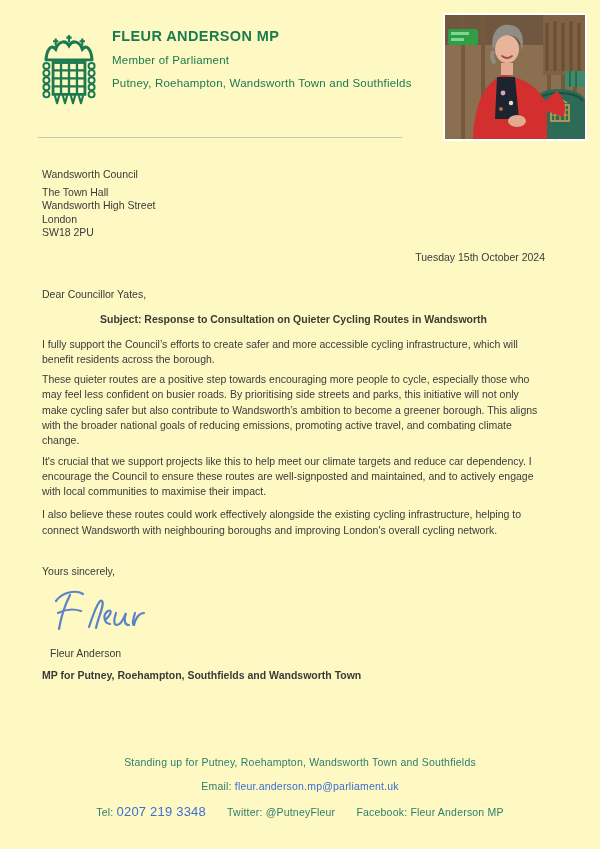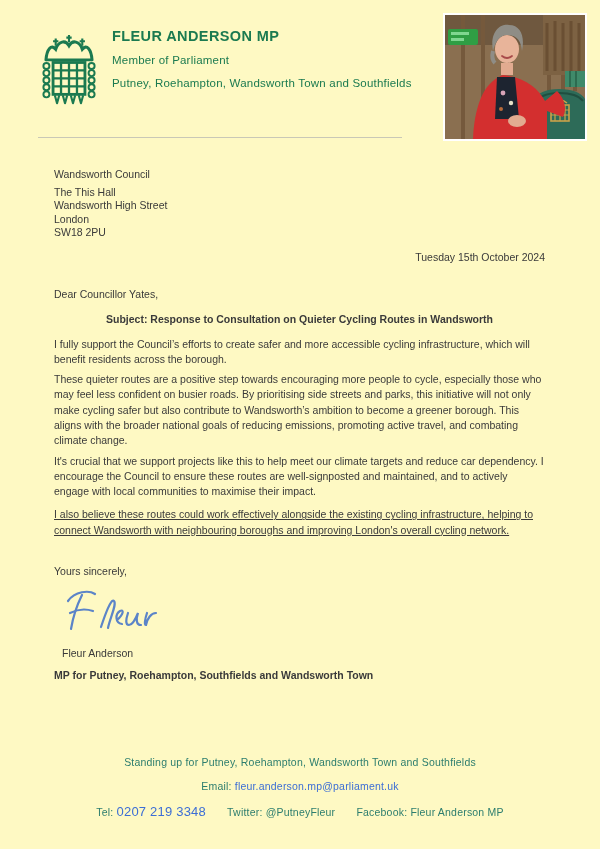--- a/index.html
+++ b/index.html
@@ -21,29 +21,29 @@
   .head-line { font-size:11.5px; margin-bottom:11px; letter-spacing:.2px; }
   .photo-frame {
     position:absolute; left:443px; top:13px; width:144px; height:128px;
     background:#fff; padding:2px;
   }
   .divider {
     position:absolute; left:38px; top:137px; width:364px; height:1px;
     background:#c9c8b6;
   }
   
-  .content { padding:0 55px 0 54px; }
+  .content { padding:0 55px 0 42px; }
   .recipient { margin-top:30px; font-size:10.5px; line-height:13.5px; }
   .recipient .r-line:first-child { margin-bottom:4px; }
   .date-line { text-align:right; font-size:10.5px; margin-top:11px; }
   .salutation { margin-top:25px; font-size:10.5px; }
   .subject { margin-top:13px; text-align:center; font-size:10.5px; font-weight:bold; }
   .letter-body { margin-top:12px; font-size:10.5px; line-height:15.3px; }
   .letter-body p { margin-bottom:5px; }
-  .letter-body p.spaced { margin-top:8px;text-decoration:underline; }
+  .letter-body p.spaced { margin-top:8px; }
   .valediction { margin-top:27px; font-size:10.5px; }
   .signature { margin:8px 0 0 2px; }
   .sig-name { margin-top:6px; font-size:10.5px;margin-left:8px; }
   .sig-title { margin-top:10px; font-size:10.5px; font-weight:bold; }
   
   .footer { position:absolute; left:0; top:756px; width:100%; text-align:center; color:#2c7d6e; }
   .footer-line { font-size:10.5px; margin-bottom:12px; letter-spacing:.2px; }
   .footer .link { color:#3c6ed5; text-decoration:none; }
   .footer .tel-number { color:#3c6ed5; font-size:13px; font-weight:500; text-decoration:none; }
   .footer .grp { margin:0 9px; }
@@ -126,21 +126,21 @@
         <ellipse cx="72" cy="106" rx="9" ry="6" fill="#e2ab90"></ellipse>
       </svg>
     </div>
     <div class="divider"></div>
   </div>
 
   <div class="content">
 
     <div class="recipient">
       <div class="r-line">Wandsworth Council</div>
-      <div class="r-line">The This Hall</div>
+      <div class="r-line">The Town Hall</div>
       <div class="r-line">Wandsworth High Street</div>
       <div class="r-line">London</div>
       <div class="r-line">SW18 2PU</div>
     </div>
 
     <div class="date-line">Tuesday 15th October 2024</div>
 
     <div class="salutation">Dear Councillor Yates,</div>
 
     <div class="subject">Subject: Response to Consultation on Quieter Cycling Routes in Wandsworth</div>

